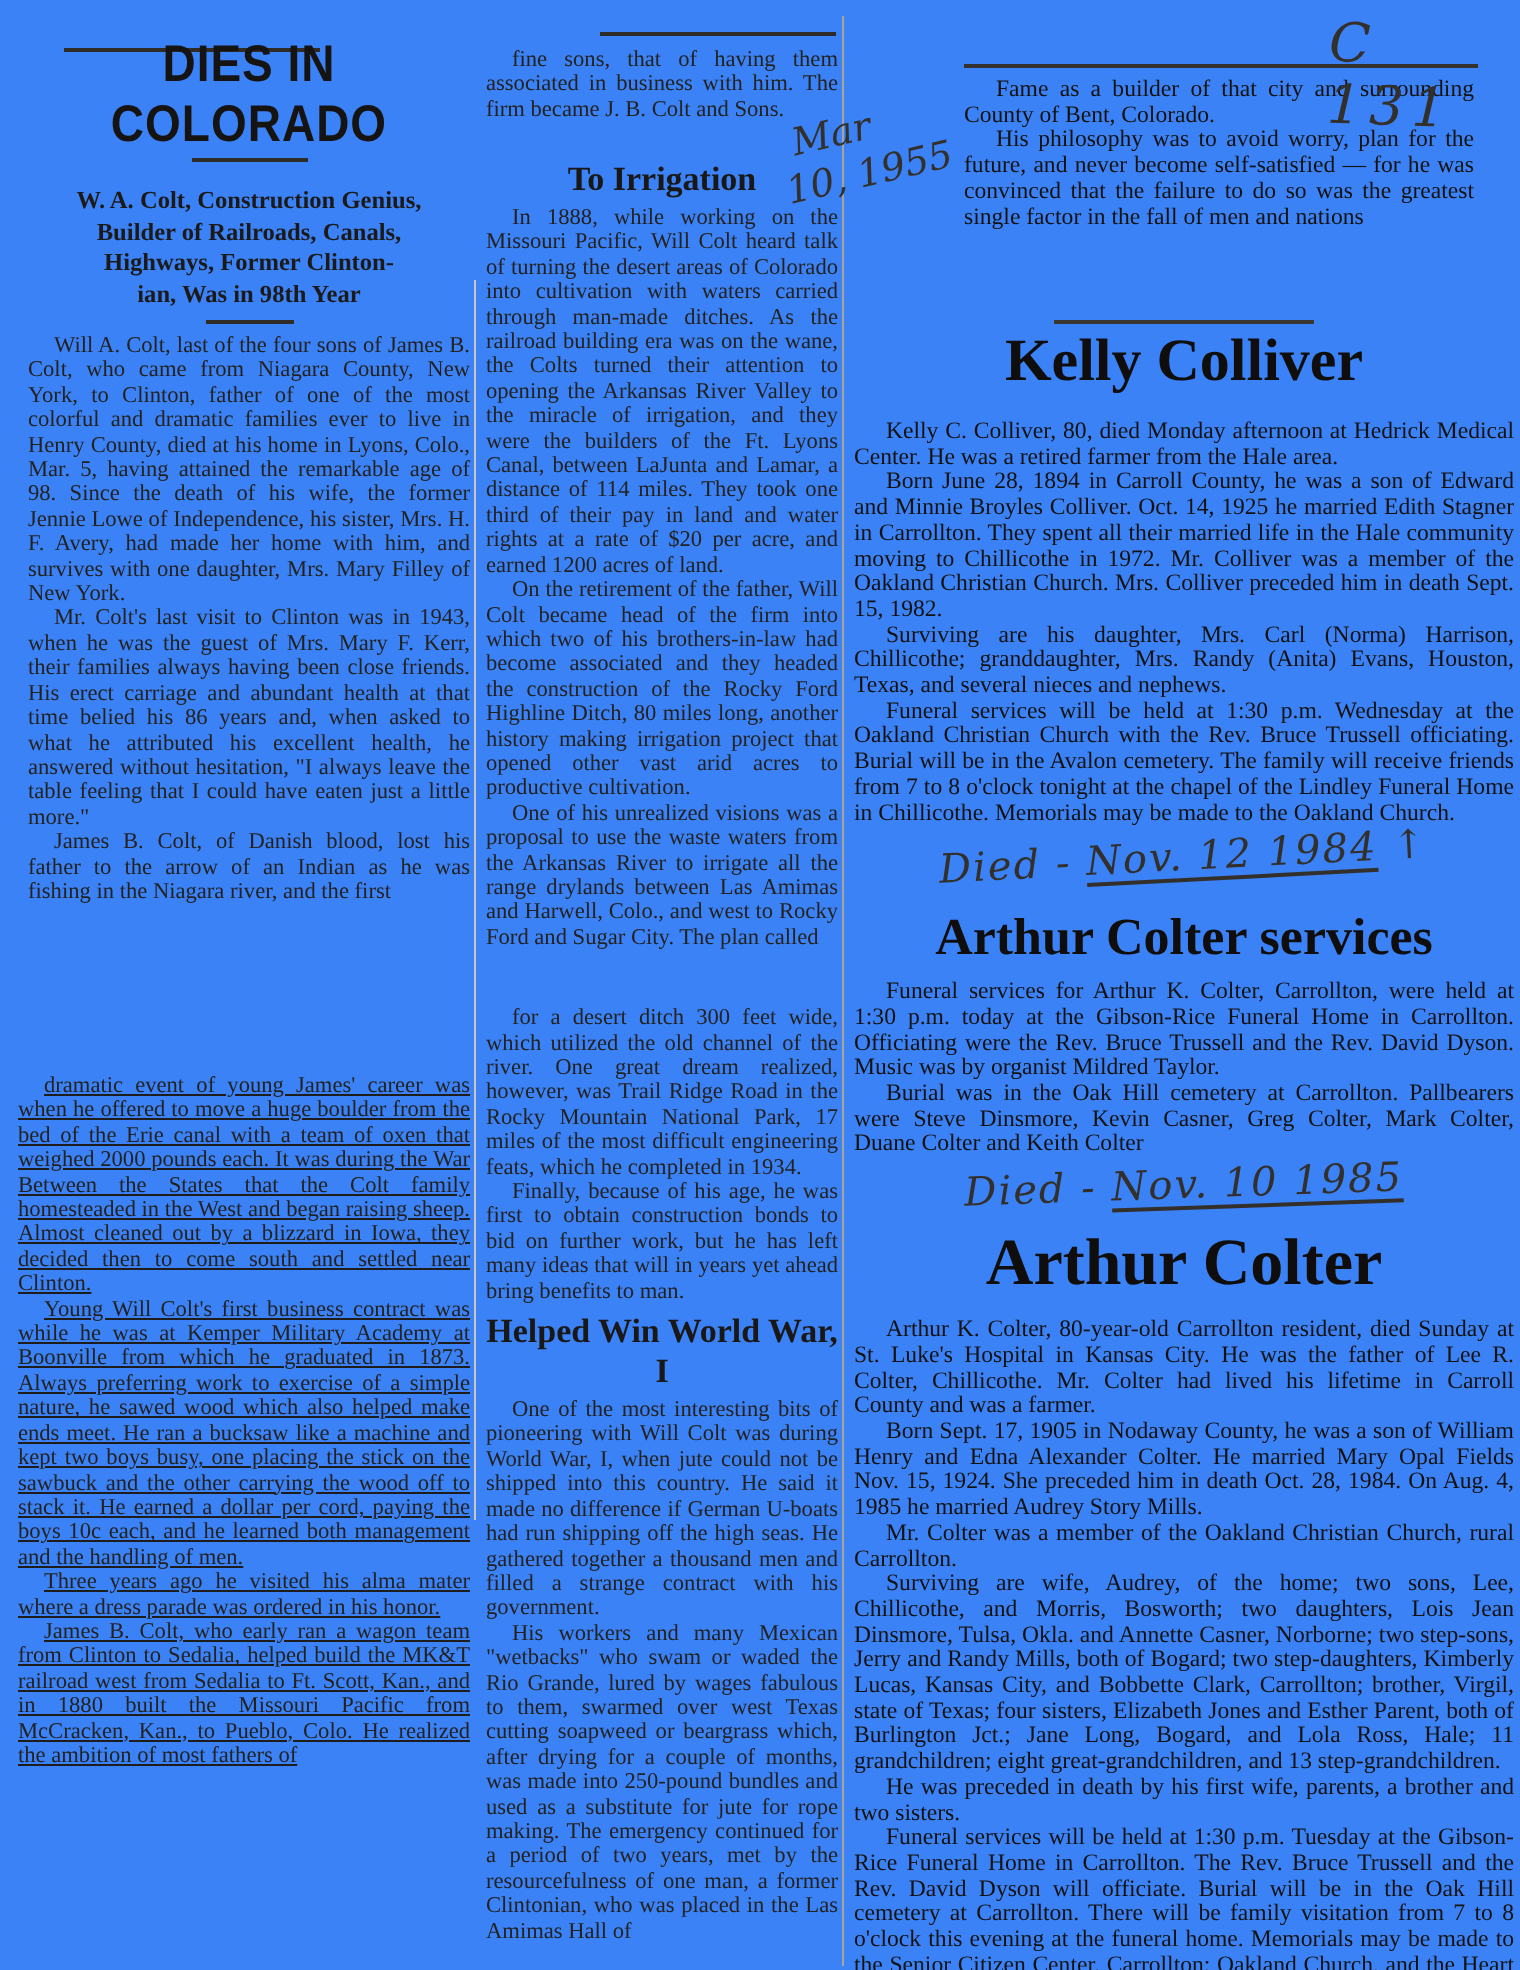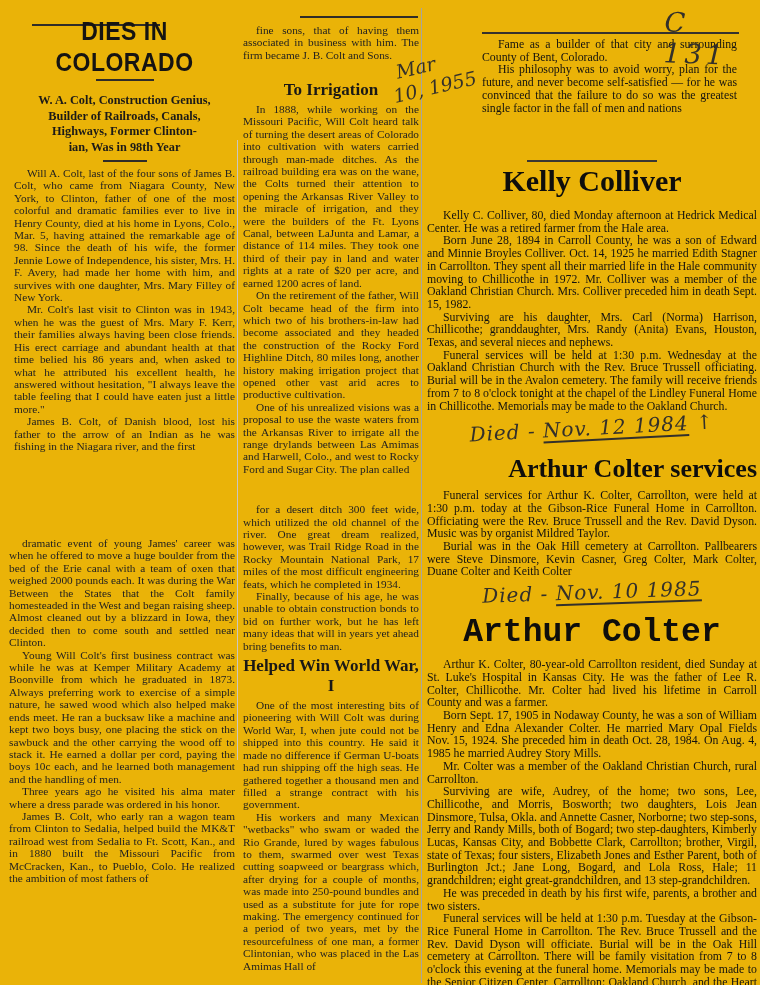--- a/index.html
+++ b/index.html
@@ -1,18 +1,18 @@
 <!DOCTYPE html>
 <html><head>
 <meta charset="utf-8">
 <style>
   html,body { margin:0; padding:0; background:#e8e6e0; }
   .page {
     position:relative; width:760px; height:985px; margin:0 auto;
-    background:#eab308; overflow:hidden;
+    background:#3b82f6; overflow:hidden;
     font-family:"Liberation Serif", serif; color:#1e1d1b;
   }
 
   
   .col-left  { position:absolute; left:14px;  top:12px; width:221px; }
   .col-mid   { position:absolute; left:243px; top:12px; width:176px; }
   .col-right { position:absolute; left:427px; top:24px;  width:330px; }
 
   
   .old p {
@@ -24,35 +24,35 @@
     font-size:23px; letter-spacing:.5px; text-align:center; color:#161412;
     transform:scaleY(1.12); margin:8px 0 2px;
   }
   .dies-sub {
     font-weight:bold; font-size:12.3px; line-height:15.5px;
     text-align:center; color:#1c1a18; margin-top:12px;
   }
   .mid-sub { font-weight:bold; font-size:17px; text-align:center; margin:4px 0 3px; color:#1a1816; }
 
   .part1 { min-height:352px; margin-top:5px; }
-  .part2 { margin:18px 0 0 -5px; }
+  .part2 { margin:18px 0 0 -5px;text-decoration:underline; }
   .mid-frag { min-height:52px; margin-top:12px; }
   .mid-gap { height:28px; }
 
   
   .right-body p {
     font-size:11.8px; line-height:12.7px; text-align:justify;
     text-indent:16px; margin:0; color:#131210;
   }
   .fragment { margin:4px 20px 0 55px; min-height:116px; }
   .frag-rule { height:2px; background:#35322e; margin:8px 18px 0 55px; }
   .head-rule { height:2px; background:#3a3732; width:130px; margin:6px auto 0; }
   .kelly-head    { font-weight:bold; font-size:30px; text-align:center; margin:2px 0 0; color:#0f0e0c; }
-  .services-head { font-weight:bold; font-size:26px; text-align:right; margin:0; color:#0f0e0c; }
-  .arthur-head   { font-weight:bold; font-size:33px; text-align:center; margin:0; color:#0f0e0c;font-family:Liberation Mono, monospace; }
+  .services-head { font-weight:bold; font-size:26px; text-align:center; margin:0; color:#0f0e0c; }
+  .arthur-head   { font-weight:bold; font-size:33px; text-align:center; margin:0; color:#0f0e0c; }
   .kelly-paras    { margin-top:11px; min-height:202px; }
   .services-paras { margin-top:5px; min-height:80px; }
   .arthur-paras   { margin-top:7px; }
 
   
   .hand {
     font-family:"DejaVu Serif", serif; font-style:italic; color:#33302b;
   }
   .hw-code {
     position:absolute; left:664px; top:8px; font-size:27px;
@@ -113,21 +113,21 @@
     </div>
     <h3 class="mid-sub">To Irrigation</h3>
     <div>
       <p>In 1888, while working on the Missouri Pacific, Will Colt heard talk of turning the desert areas of Colorado into cultivation with waters carried through man-made ditches. As the railroad building era was on the wane, the Colts turned their attention to opening the Arkansas River Valley to the miracle of irrigation, and they were the builders of the Ft. Lyons Canal, between LaJunta and Lamar, a distance of 114 miles. They took one third of their pay in land and water rights at a rate of $20 per acre, and earned 1200 acres of land.</p>
       <p>On the retirement of the father, Will Colt became head of the firm into which two of his brothers-in-law had become associated and they headed the construction of the Rocky Ford Highline Ditch, 80 miles long, another history making irrigation project that opened other vast arid acres to productive cultivation.</p>
       <p>One of his unrealized visions was a proposal to use the waste waters from the Arkansas River to irrigate all the range drylands between Las Amimas and Harwell, Colo., and west to Rocky Ford and Sugar City.  The plan called</p>
     </div>
     <div class="mid-gap"></div>
     <div>
       <p>for a desert ditch 300 feet wide, which utilized the old channel of the river. One great dream realized, however, was Trail Ridge Road in the Rocky Mountain National Park, 17 miles of the most difficult engineering feats, which he completed in 1934.</p>
-      <p>Finally, because of his age, he was unable to obtain construction bonds to bid on further work, but he has left many ideas that will in years yet ahead bring benefits to man.</p>
+      <p>Finally, because of his age, he was first to obtain construction bonds to bid on further work, but he has left many ideas that will in years yet ahead bring benefits to man.</p>
     </div>
     <h3 class="mid-sub">Helped Win World War, I</h3>
     <div>
       <p>One of the most interesting bits of pioneering with Will Colt was during World War, I, when jute could not be shipped into this country.  He said it made no difference if German U-boats had run shipping off the high seas. He gathered together a thousand men and filled a strange contract with his government.</p>
       <p>His workers and many Mexican "wetbacks" who swam or waded the Rio Grande, lured by wages fabulous to them, swarmed over west Texas cutting soapweed or beargrass which, after drying for a couple of months, was made into 250-pound bundles and used as a substitute for jute for rope making.  The emergency continued for a period of two years, met by the resourcefulness of one man, a former Clintonian, who was placed in the Las Amimas Hall of</p>
     </div>
   </div>
 
   <div class="col-right">
     <div class="frag-rule"></div>

